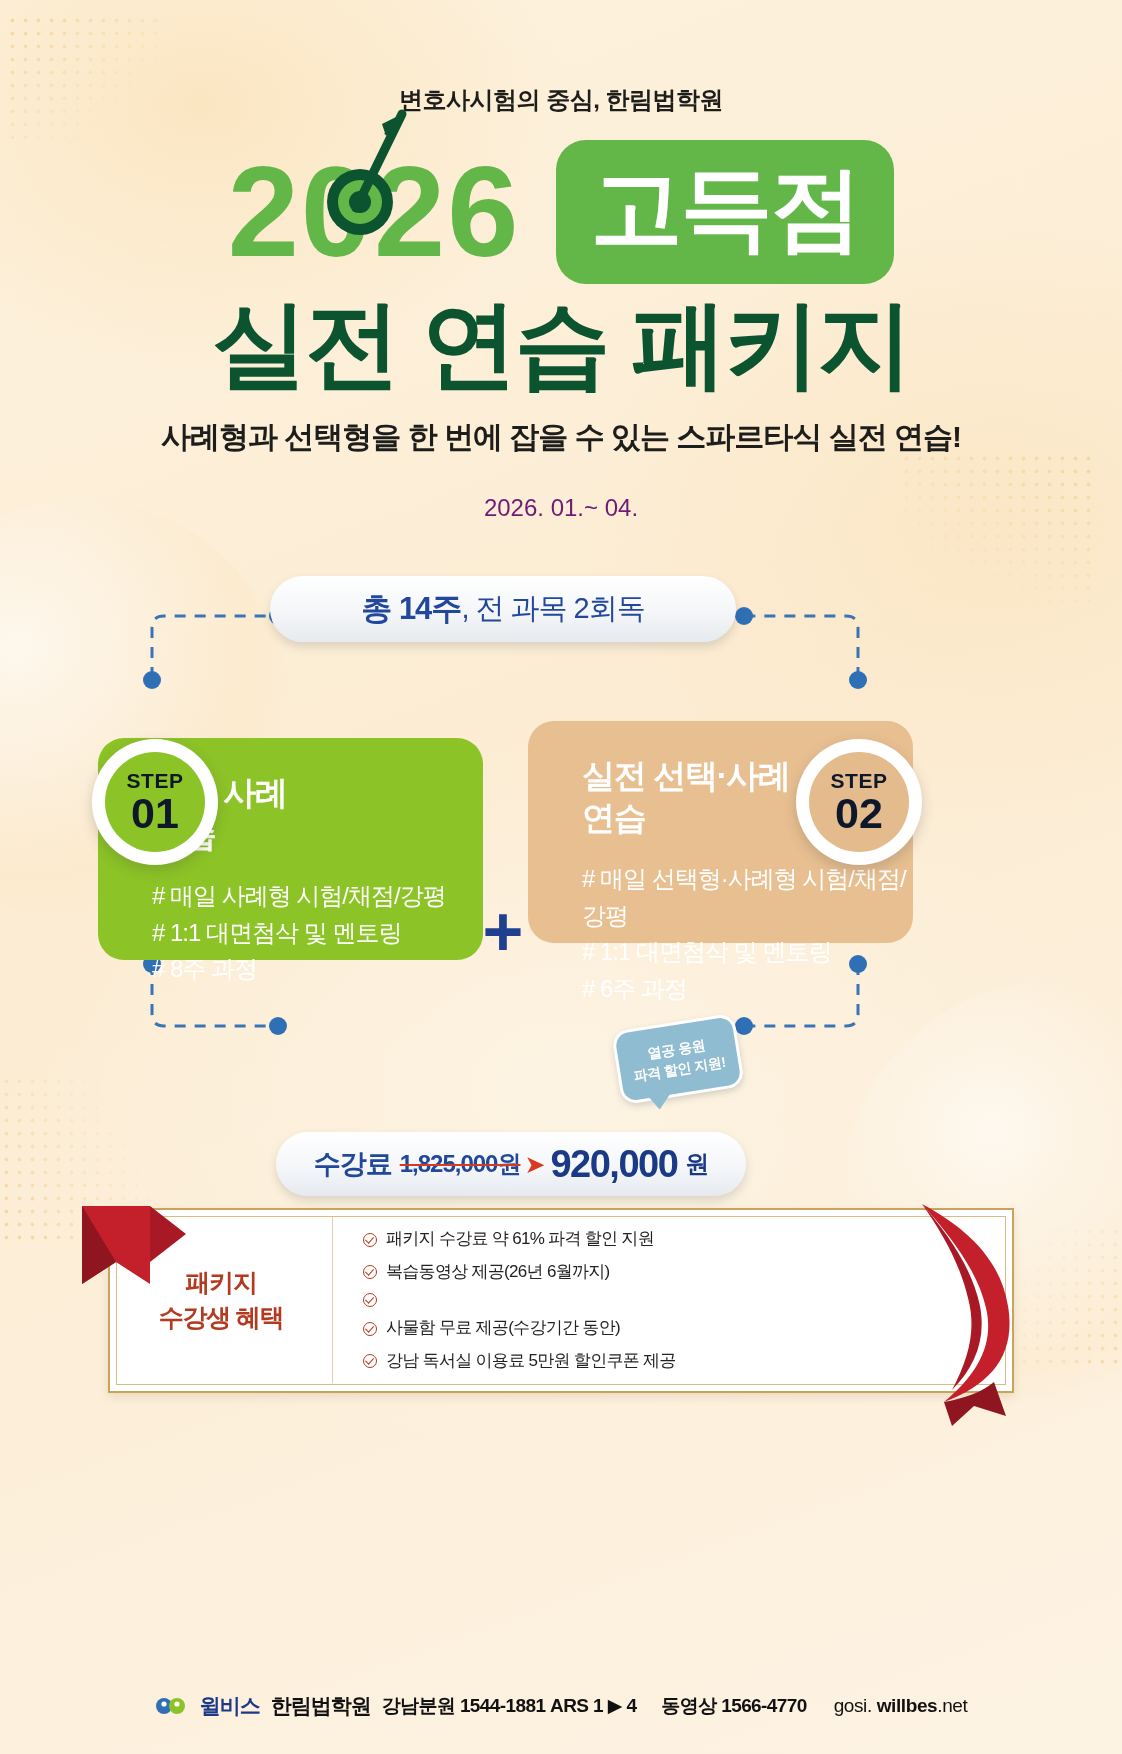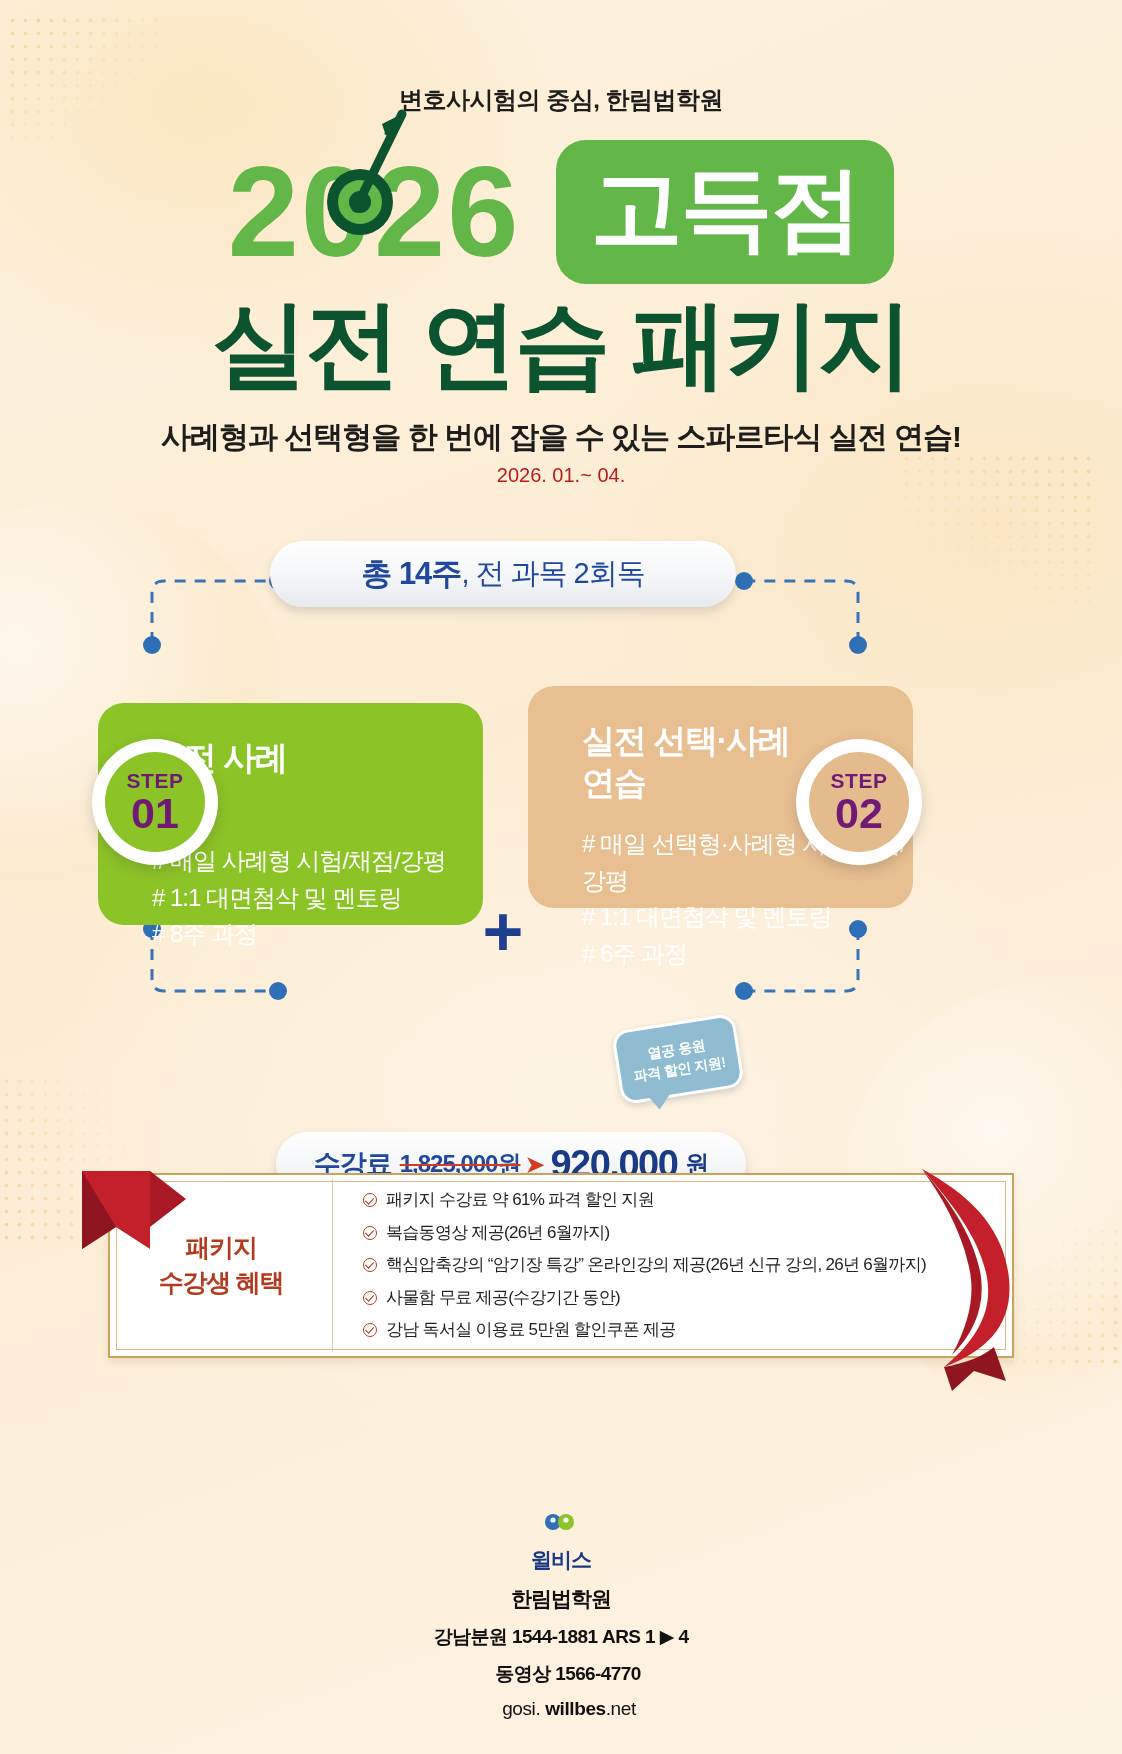--- a/index.html
+++ b/index.html
@@ -104,24 +104,24 @@
   }
   .tagline {
     margin-top: 22px;
     text-align: center;
     font-size: 30px;
     font-weight: bold;
     color: #1d1d1b;
     letter-spacing: -1px;
   }
   .daterange {
-    margin-top: 6px;
-    text-align: center;
-    font-size: 20px;
-    color: #b91c1c;
+    margin-top: 36px;
+    text-align: center;
+    font-size: 24px;
+    color: #701a75;
     letter-spacing: 0px;
   }
 
   
   .flow { position: relative; margin-top: 44px; height: 520px; }
 
   .flow-svg { position: absolute; left: 0; top: 0; width: 1122px; height: 520px; }
 
   .topbar {
     position: absolute;
@@ -167,21 +167,21 @@
     border-radius: 50%;
     background: #ffffff;
     box-shadow: 0 5px 13px rgba(70,70,60,.22);
     display: flex; align-items: center; justify-content: center;
   }
   .step-badge .inner {
     width: 100px; height: 100px;
     border-radius: 50%;
     display: flex; flex-direction: column;
     align-items: center; justify-content: center;
-    color: #701a75;
+    color: #0f172a;
     line-height: 1;
   }
   .step-badge.s1 { left: 92px; top: 655px; }
   .step-badge.s2 { left: 796px; top: 655px; }
   .step-badge.s1 .inner { background: #8cc327; }
   .step-badge.s2 .inner { background: #e3bb8d; }
   .step-badge .lbl { font-size: 21px; font-weight: bold; letter-spacing: .5px; }
   .step-badge .num { font-size: 43px; font-weight: bold; margin-top: 1px; }
 
   .plus {
@@ -309,21 +309,20 @@
 
   
   .footer {
     position: absolute;
     left: 0; right: 0; bottom: 118px;
     display: flex;
     align-items: center;
     justify-content: center;
     gap: 11px;
     white-space: nowrap;
-    flex-direction: column;
   }
   .logo-mark { width: 34px; height: 26px; }
   .f-willbes { font-size: 21px; font-weight: bold; color: #1b3a86; letter-spacing: -1px; }
   .f-hanlim  { font-size: 21px; font-weight: bold; color: #111111; letter-spacing: -1px; }
   .f-tel     { font-size: 19px; font-weight: bold; color: #111111; letter-spacing: -.6px; }
   .f-video   { font-size: 19px; font-weight: bold; color: #111111; letter-spacing: -.6px; margin-left: 14px; }
   .f-site    { font-size: 19px; color: #111111; letter-spacing: -.4px; margin-left: 16px; }
   .f-site b  { font-weight: bold; }
 </style>
 </head>
@@ -452,21 +451,20 @@
           <li>
             <span class="check-icon"></span>
             <span>패키지 수강료 약 61% 파격 할인 지원</span>
           </li>
           <li>
             <span class="check-icon"></span>
             <span>복습동영상 제공(26년 6월까지)</span>
           </li>
           <li>
             <span class="check-icon"></span>
-            <span>핵심압축강의 “암기장 특강” 온라인강의 제공(26년 신규 강의, 26년 6월까지)</span>
           </li>
           <li>
             <span class="check-icon"></span>
             <span>사물함 무료 제공(수강기간 동안)</span>
           </li>
           <li>
             <span class="check-icon"></span>
             <span>강남 독서실 이용료 5만원 할인쿠폰 제공</span>
           </li>
         </ul>

